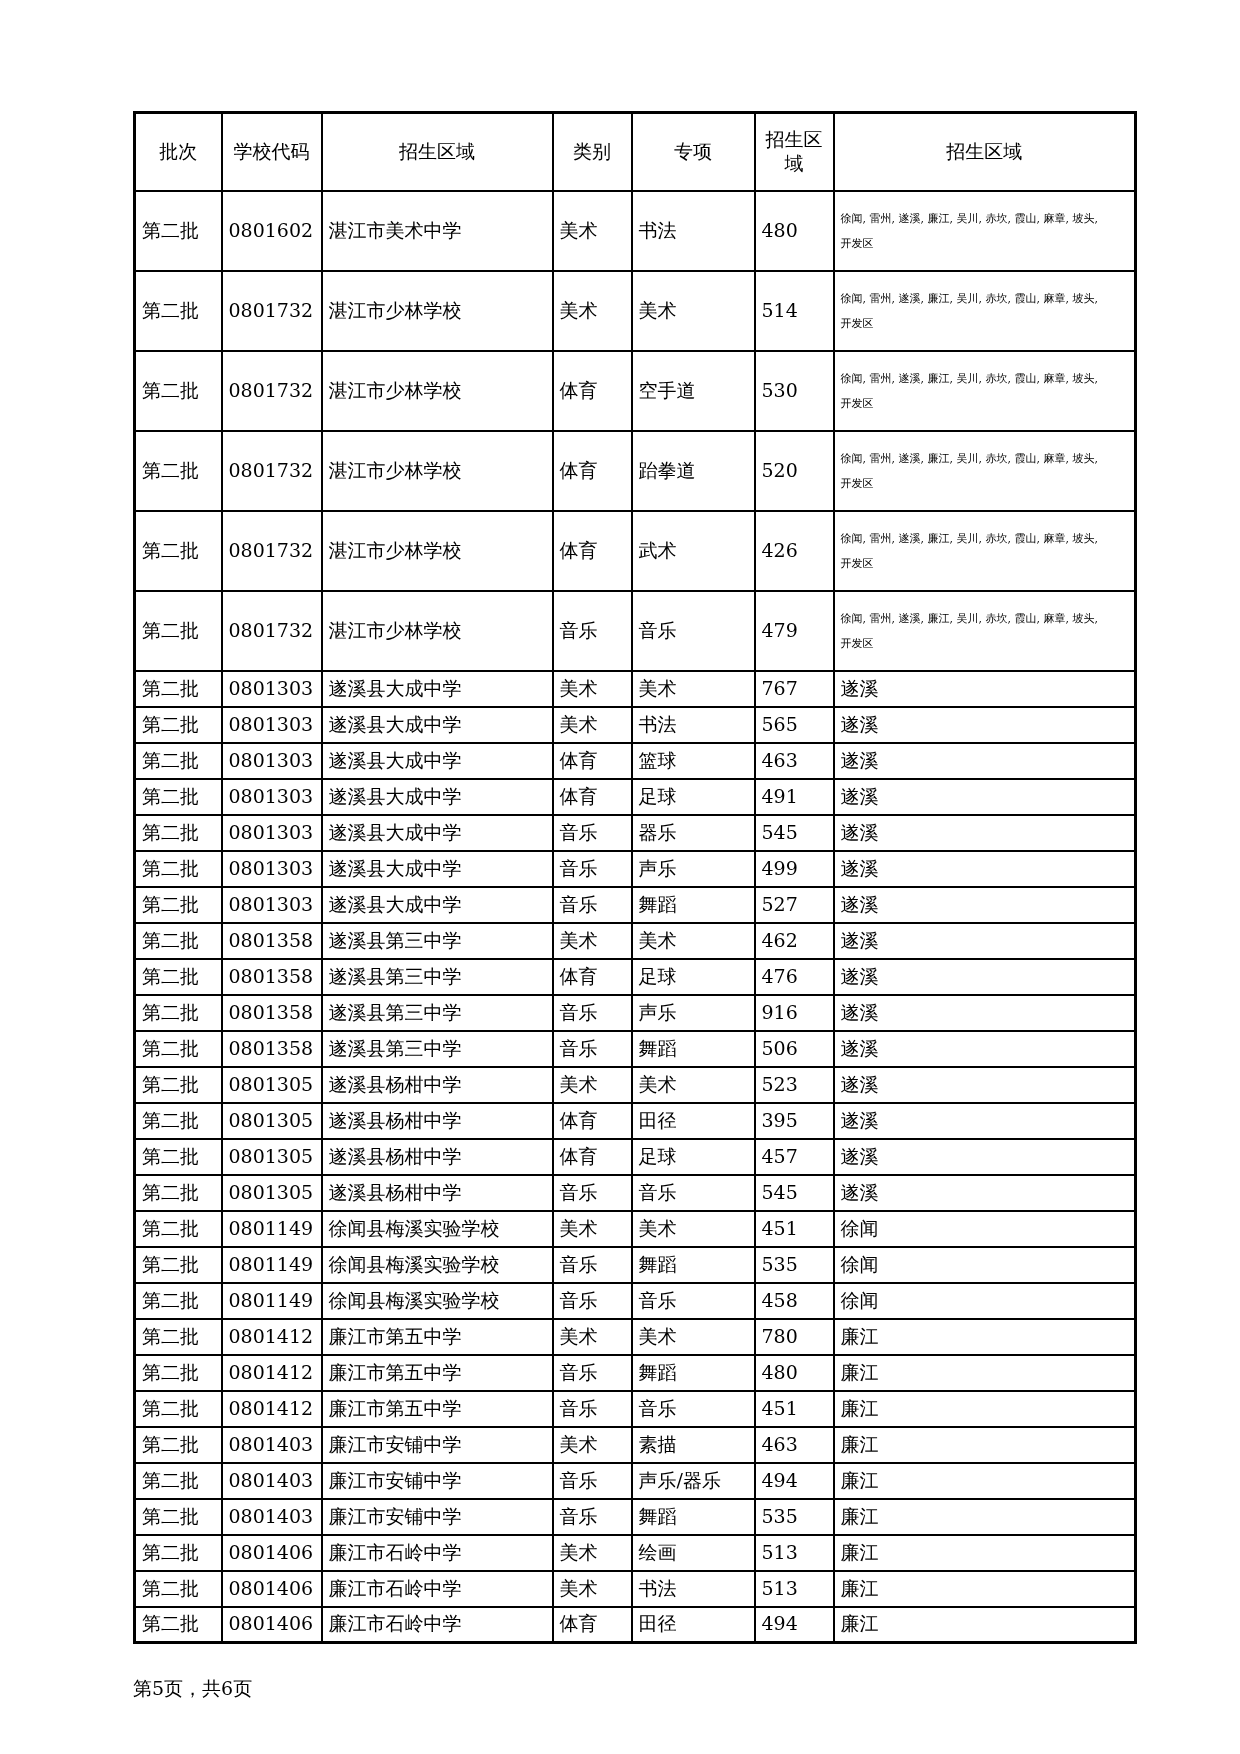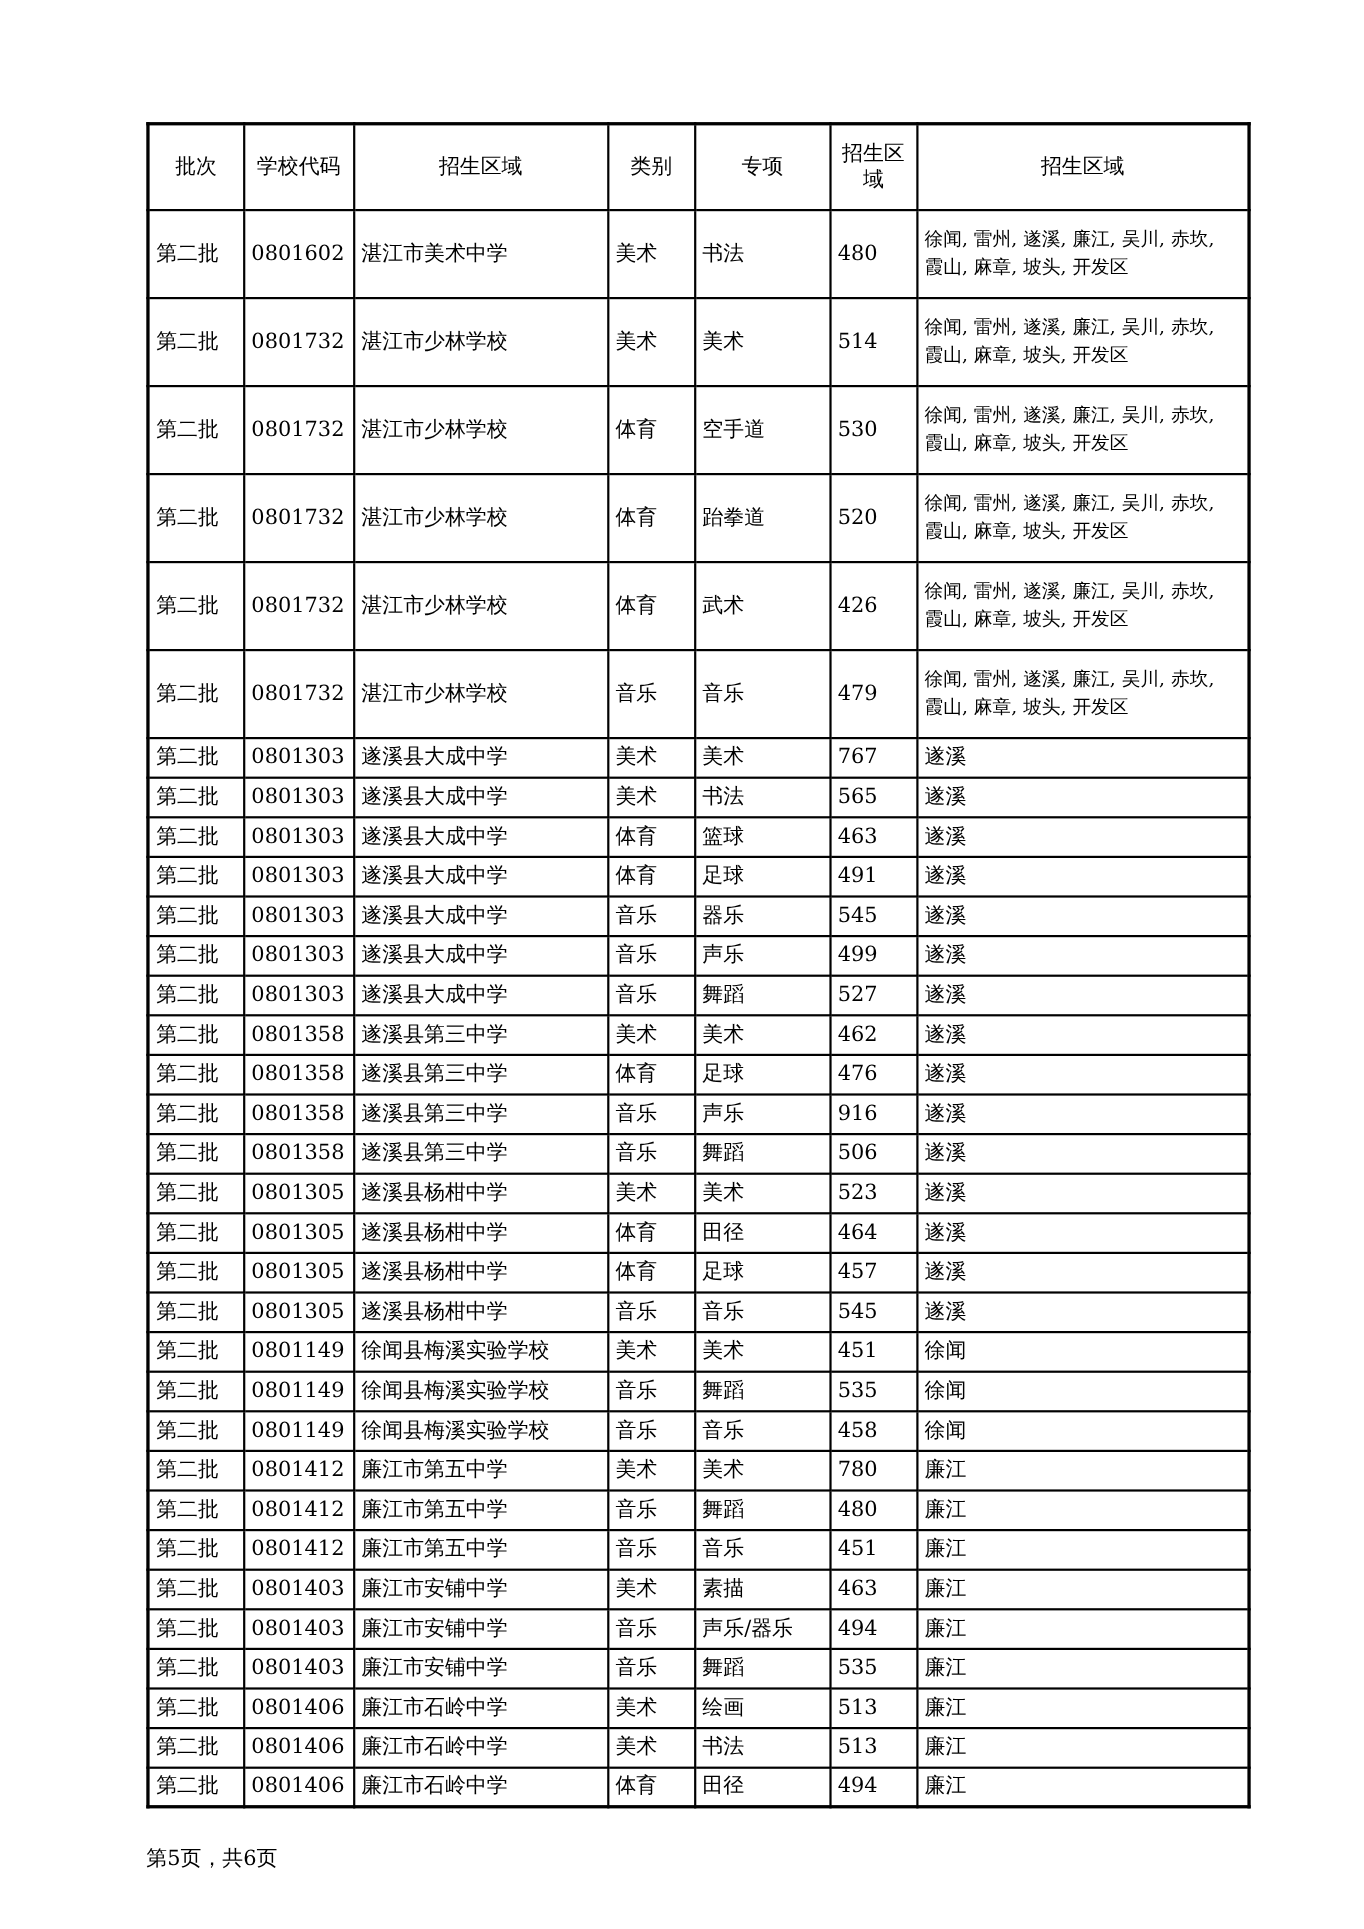--- a/index.html
+++ b/index.html
@@ -45,21 +45,21 @@
   tr.tall      { height: 80px; }
   tr.small     { height: 36px; }
   col.col-batch     { width: 87px;  }
   col.col-code      { width: 100px; }
   col.col-school    { width: 231px; }
   col.col-category  { width: 79px;  }
   col.col-specialty { width: 123px; }
   col.col-score     { width: 79px;  }
   col.col-area      { width: 302px; }
   tr.tall td.col-area {
-    font-size: 17px;
+    font-size: 11px;
     line-height: 25px;
     white-space: normal;
     padding-right: 30px;
   }
   tr.small td.col-area { white-space: normal; }
   .page-footer {
     position: absolute;
     left: 133px;
     top: 1676px;
     width: 1001px;
@@ -253,21 +253,21 @@
           <td class="col-specialty">美术</td>
           <td class="col-score">523</td>
           <td class="col-area">遂溪</td>
         </tr>
         <tr class="small">
           <td class="col-batch">第二批</td>
           <td class="col-code">0801305</td>
           <td class="col-school">遂溪县杨柑中学</td>
           <td class="col-category">体育</td>
           <td class="col-specialty">田径</td>
-          <td class="col-score">464</td>
+          <td class="col-score">395</td>
           <td class="col-area">遂溪</td>
         </tr>
         <tr class="small">
           <td class="col-batch">第二批</td>
           <td class="col-code">0801305</td>
           <td class="col-school">遂溪县杨柑中学</td>
           <td class="col-category">体育</td>
           <td class="col-specialty">足球</td>
           <td class="col-score">457</td>
           <td class="col-area">遂溪</td>

